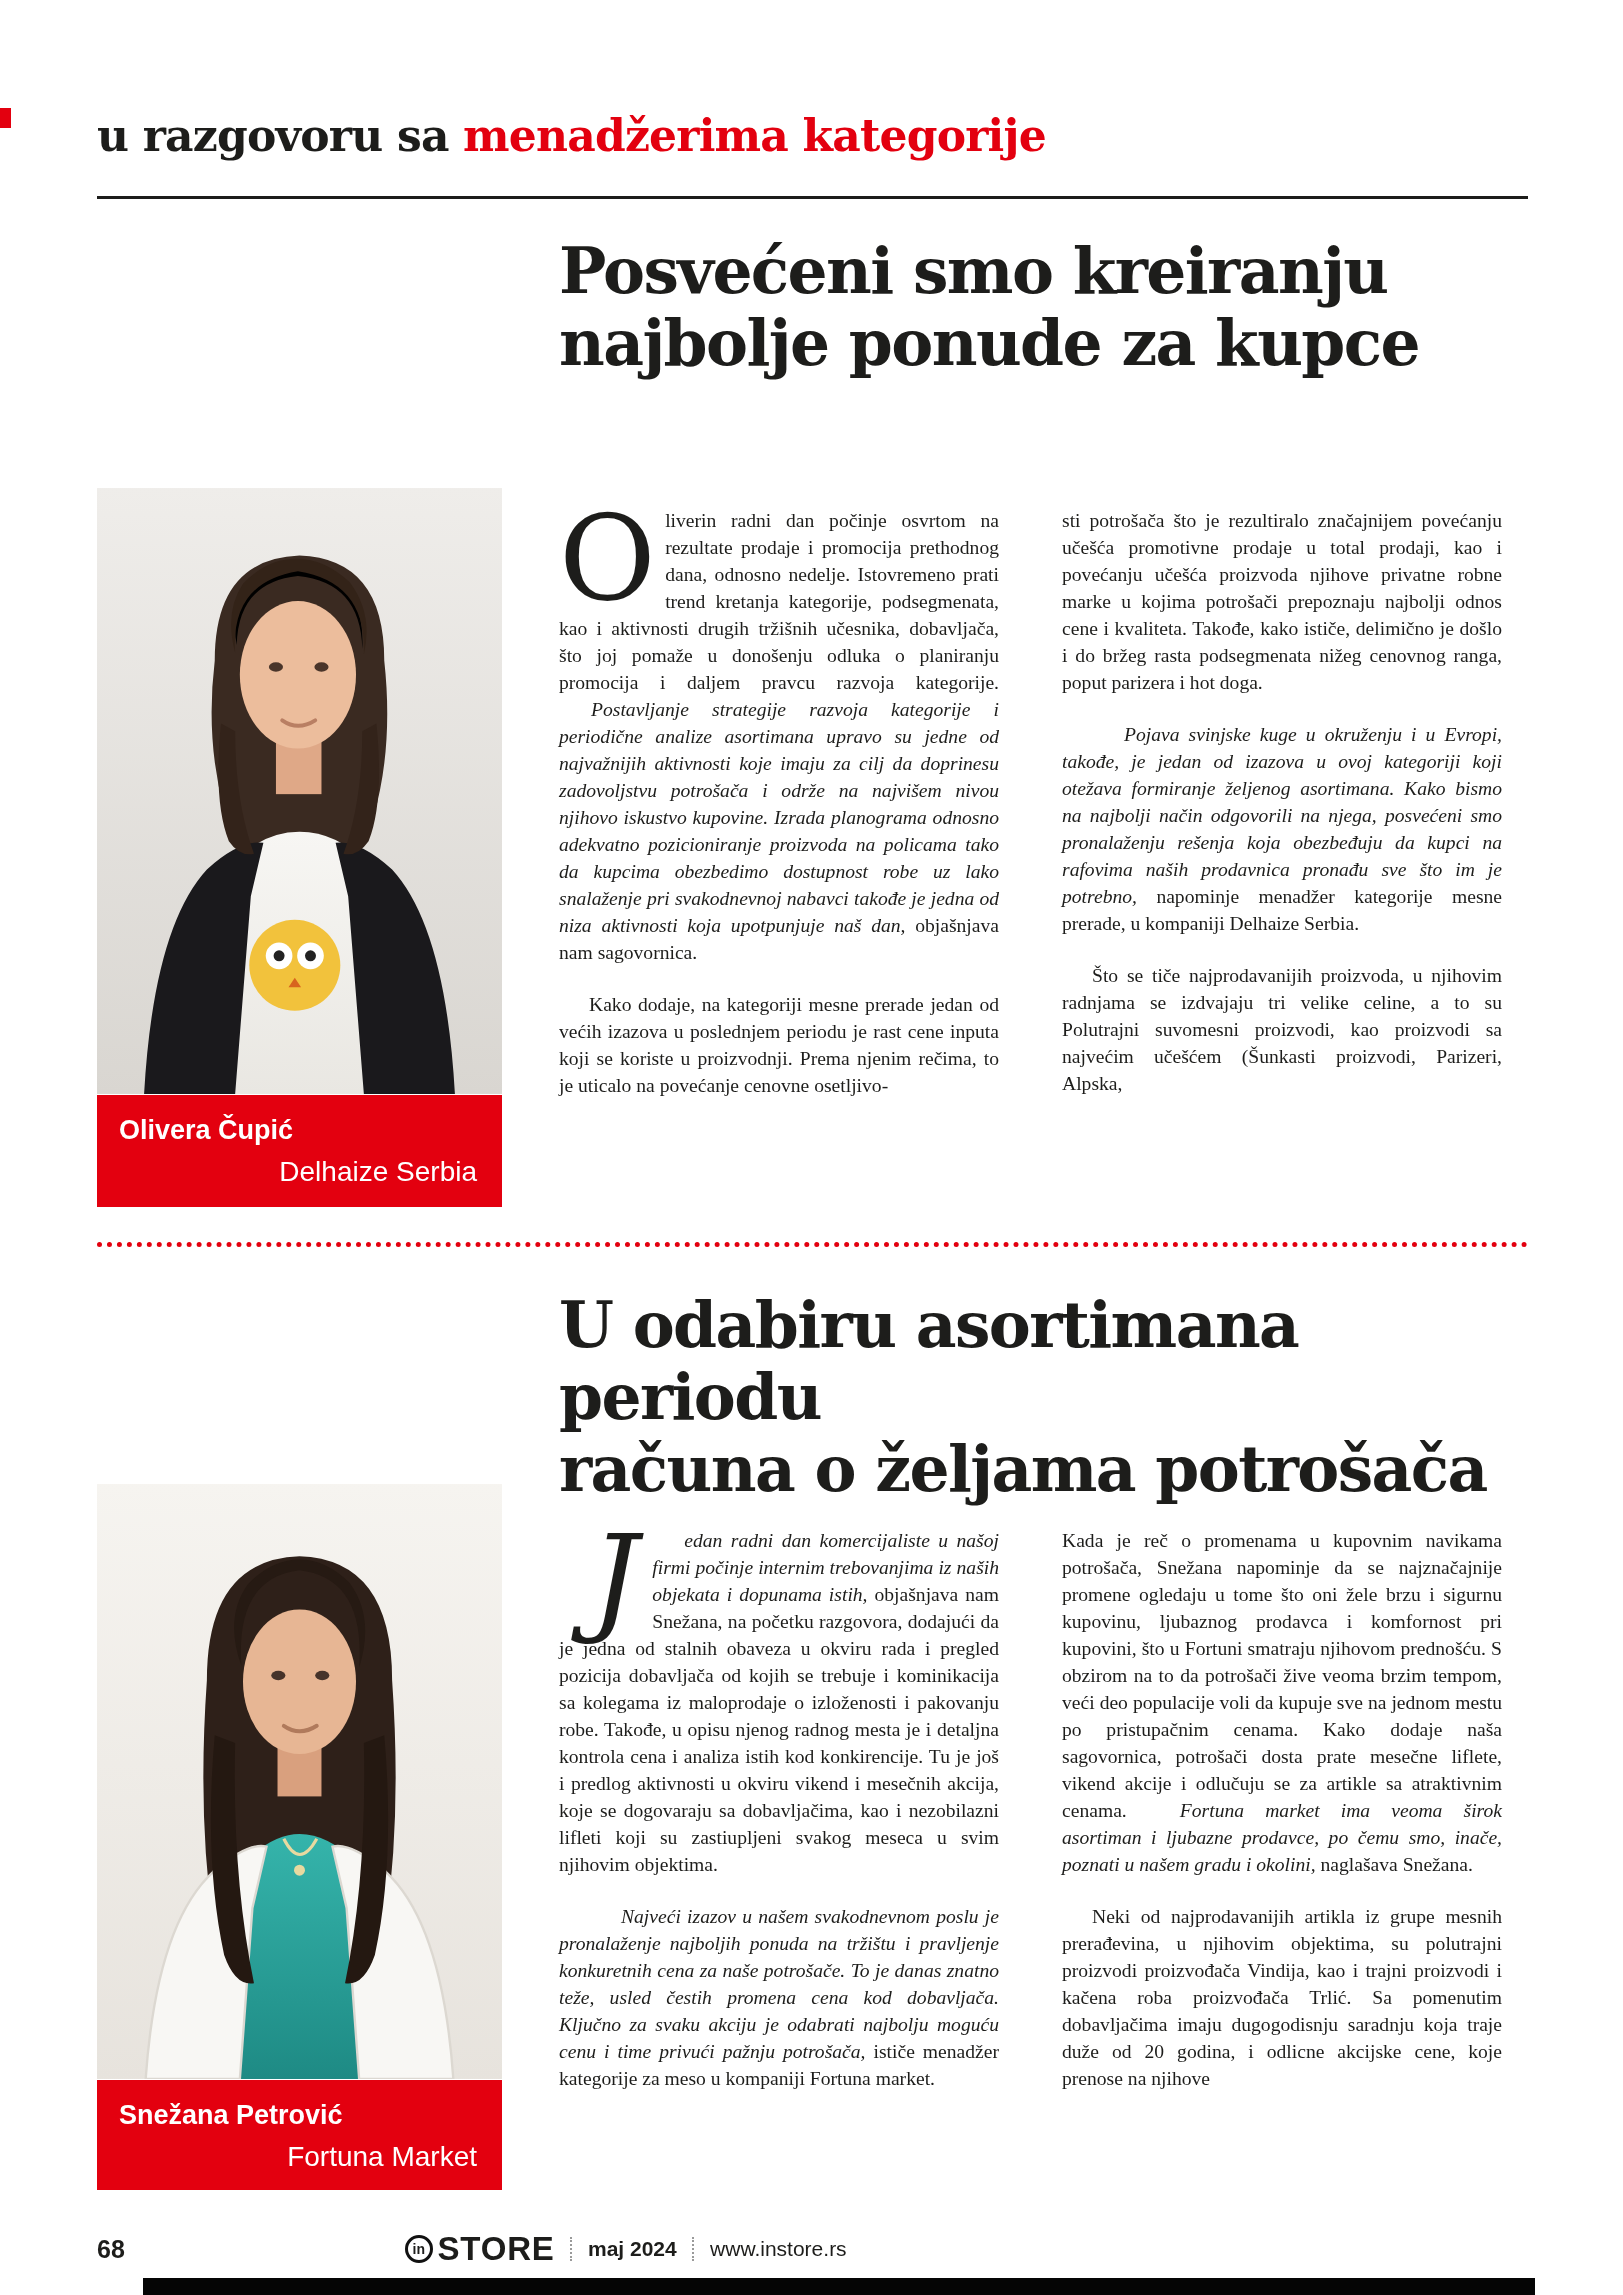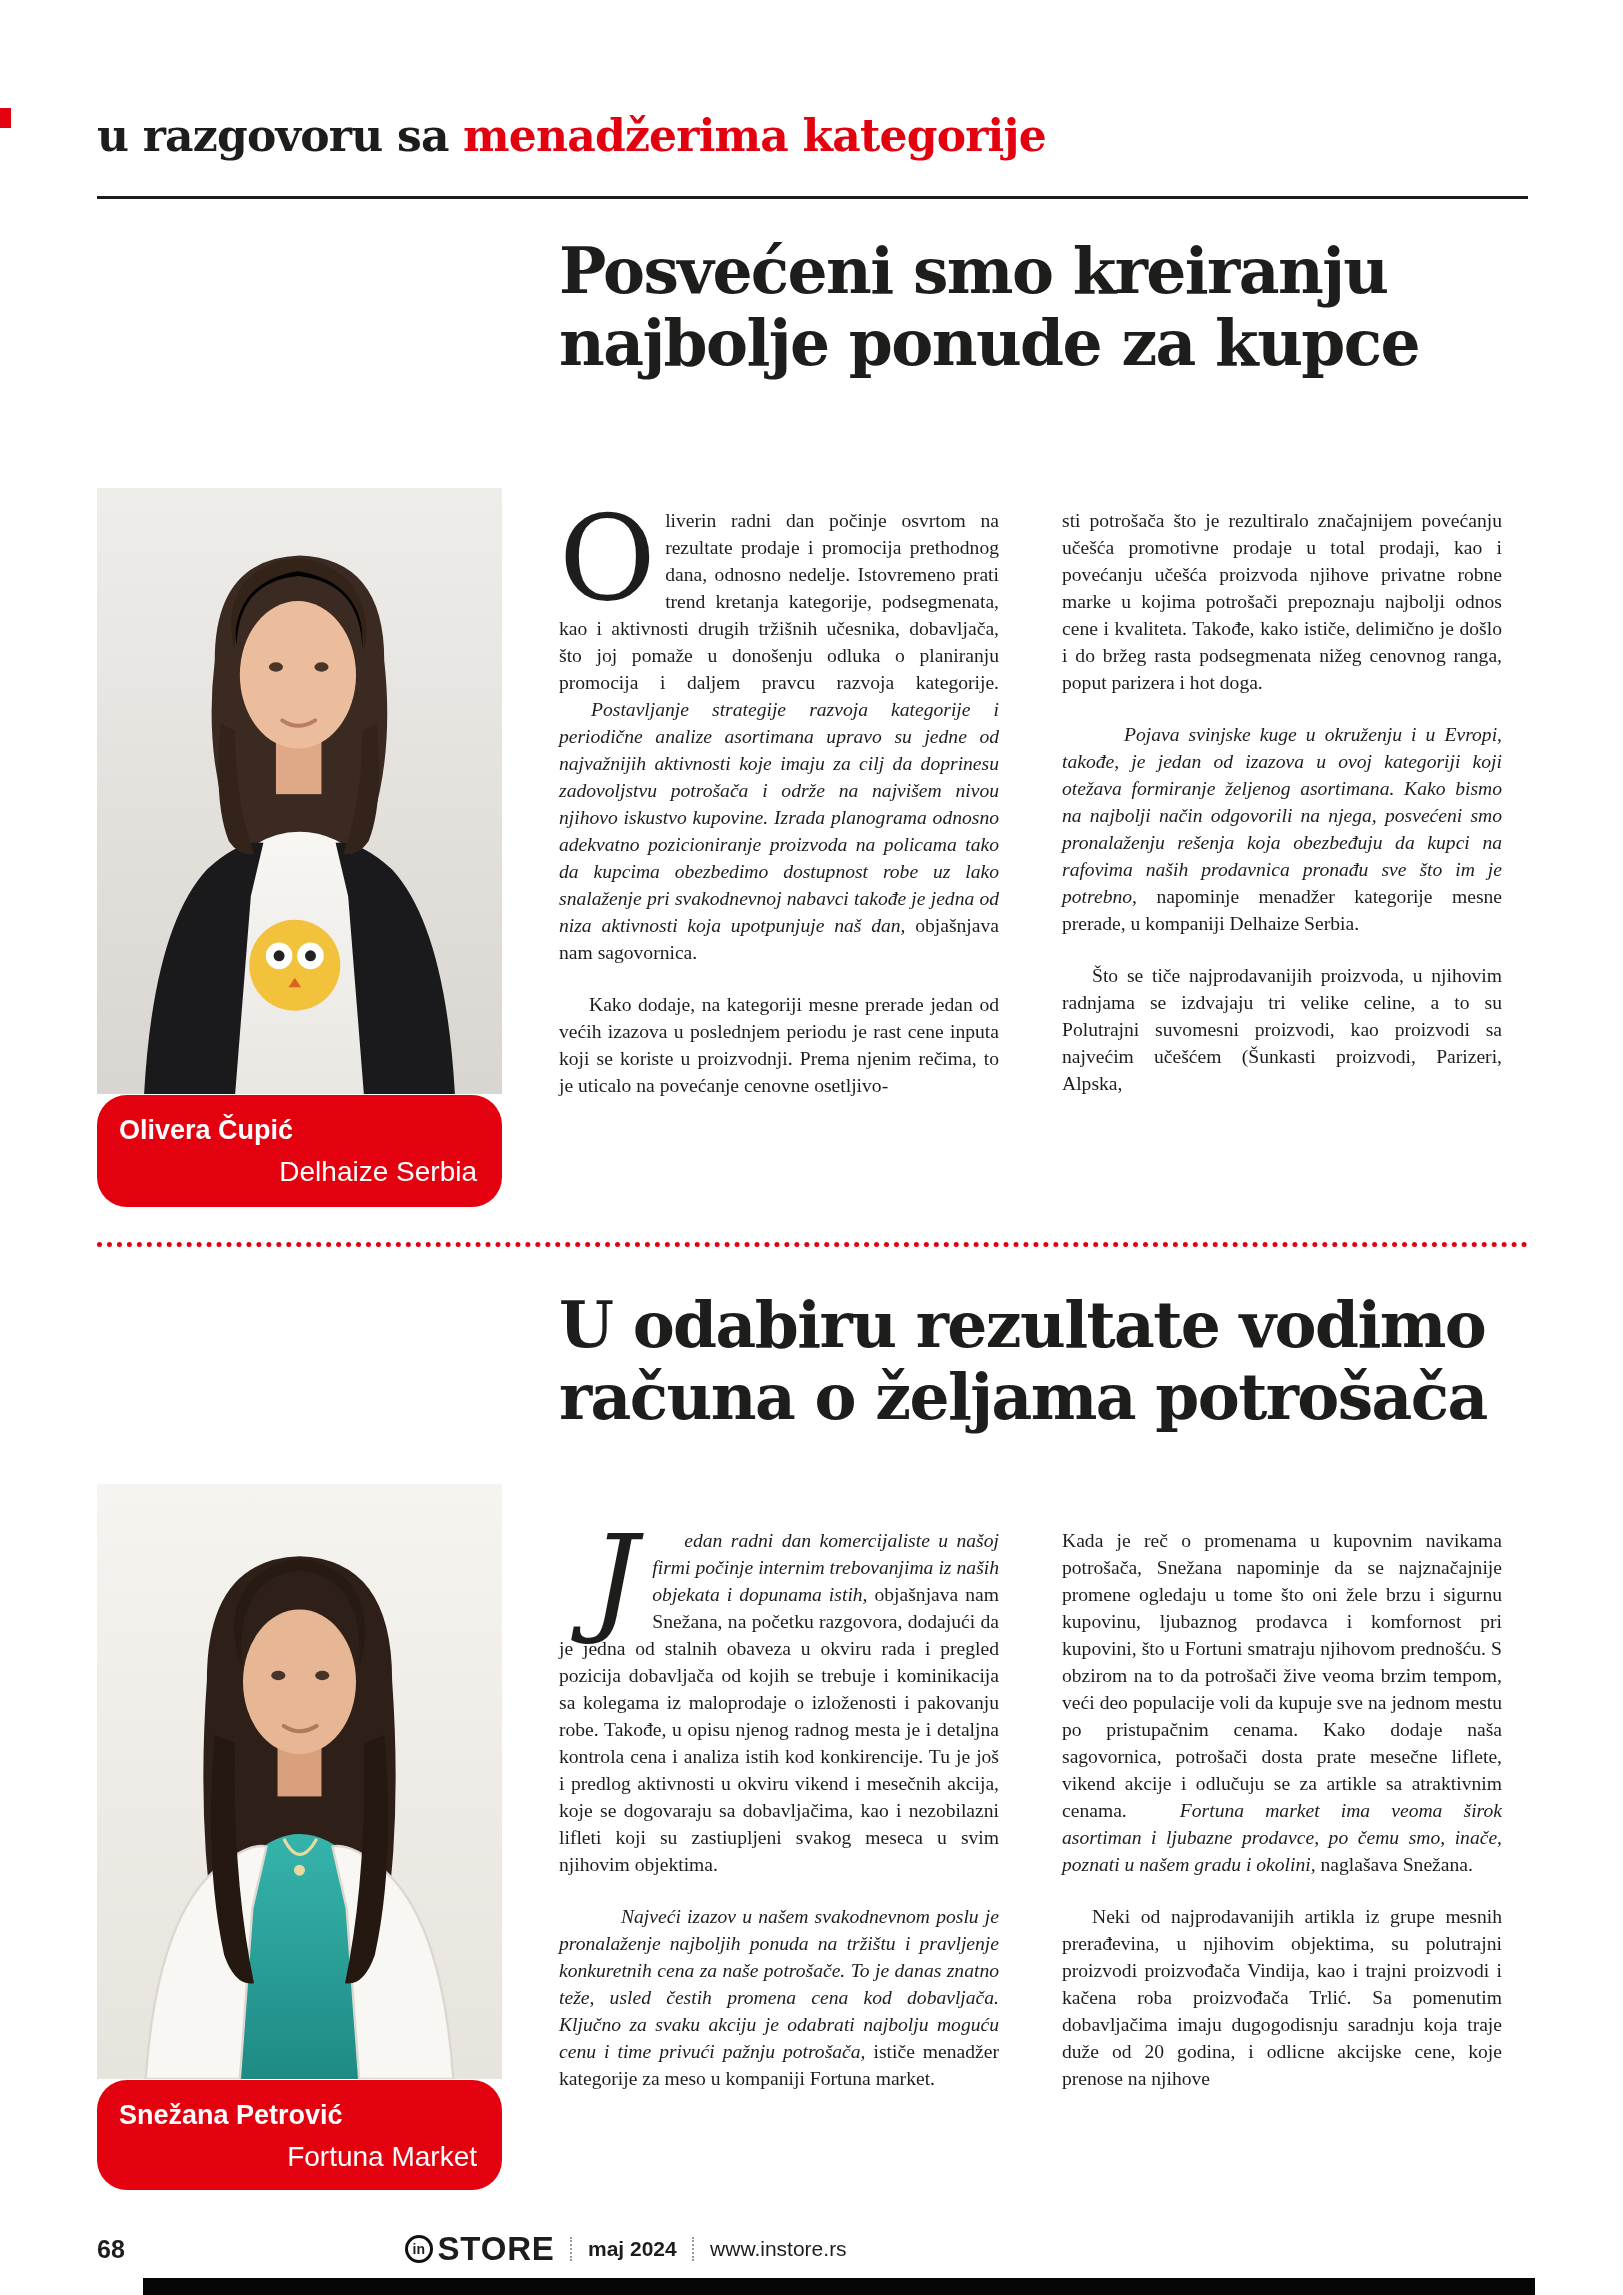--- a/index.html
+++ b/index.html
@@ -28,21 +28,21 @@
 
   
   .photo{position:absolute;left:97px;width:405px;overflow:hidden;}
   #photo1{top:488px;height:606px;}
   #photo2{top:1484px;height:595px;}
   .photo svg{display:block;width:100%;height:100%;}
 
   
   .caption{
     position:absolute;left:97px;width:405px;background:#e3000f;color:#ffffff;
-    font-family:"Liberation Sans", sans-serif;box-sizing:border-box;padding:20.4px 22px;border-radius:30px;
+    font-family:"Liberation Sans", sans-serif;box-sizing:border-box;padding:20.4px 22px;
   }
   #caption1{top:1095px;height:112px;}
   #caption2{top:2080px;height:110px;}
   .caption .name{font-size:27px;font-weight:bold;margin:0 0 9.4px 0;}
   .caption .org{font-size:28px;font-weight:normal;margin:3px;text-align:right;}
 
   
   .bodycol{
     position:absolute;width:440px;font-size:19.6px;line-height:27px;
     text-align:justify;color:#1d1d1b;
@@ -162,21 +162,21 @@
     <p>sti potrošača što je rezultiralo značajnijem povećanju učešća promotivne prodaje u total prodaji, kao i povećanju učešća proizvoda njihove privatne robne marke u kojima potrošači prepoznaju najbolji odnos cene i kvaliteta. Takođe, kako ističe, delimično je došlo i do bržeg rasta podsegmenata nižeg cenovnog ranga, poput parizera i hot doga.</p>
     <p class="indent">
       <span class="it">Pojava svinjske kuge u okruženju i u Evropi, takođe, je jedan od izazova u ovoj kategoriji koji otežava formiranje željenog asortimana. Kako bismo na najbolji način odgovorili na njega, posvećeni smo pronalaženju rešenja koja obezbeđuju da kupci na rafovima naših prodavnica pronađu sve što im je potrebno,</span><span> napominje menadžer kategorije mesne prerade, u kompaniji Delhaize Serbia.</span>
     </p>
     <p class="indent">Što se tiče najprodavanijih proizvoda, u njihovim radnjama se izdvajaju tri velike celine, a to su Polutrajni suvomesni proizvodi, kao proizvodi sa najvećim učešćem (Šunkasti proizvodi, Parizeri, Alpska,</p>
   </div>
 
   <div class="dotrule"></div>
 
   <div class="headline" id="headline2">
-    <div>U odabiru rezultate vodimo</div>
+    <div>U odabiru asortimana periodu</div>
     <div>računa o željama potrošača</div>
   </div>
 
   <div class="photo" id="photo2">
     <svg viewBox="0 0 516 758">
       <defs>
         <linearGradient id="bg2" x1="0" y1="0" x2="0" y2="1">
           <stop offset="0" stop-color="#f6f4f0"></stop>
             <stop offset="1" stop-color="#e7e3dd"></stop>
         </linearGradient>

